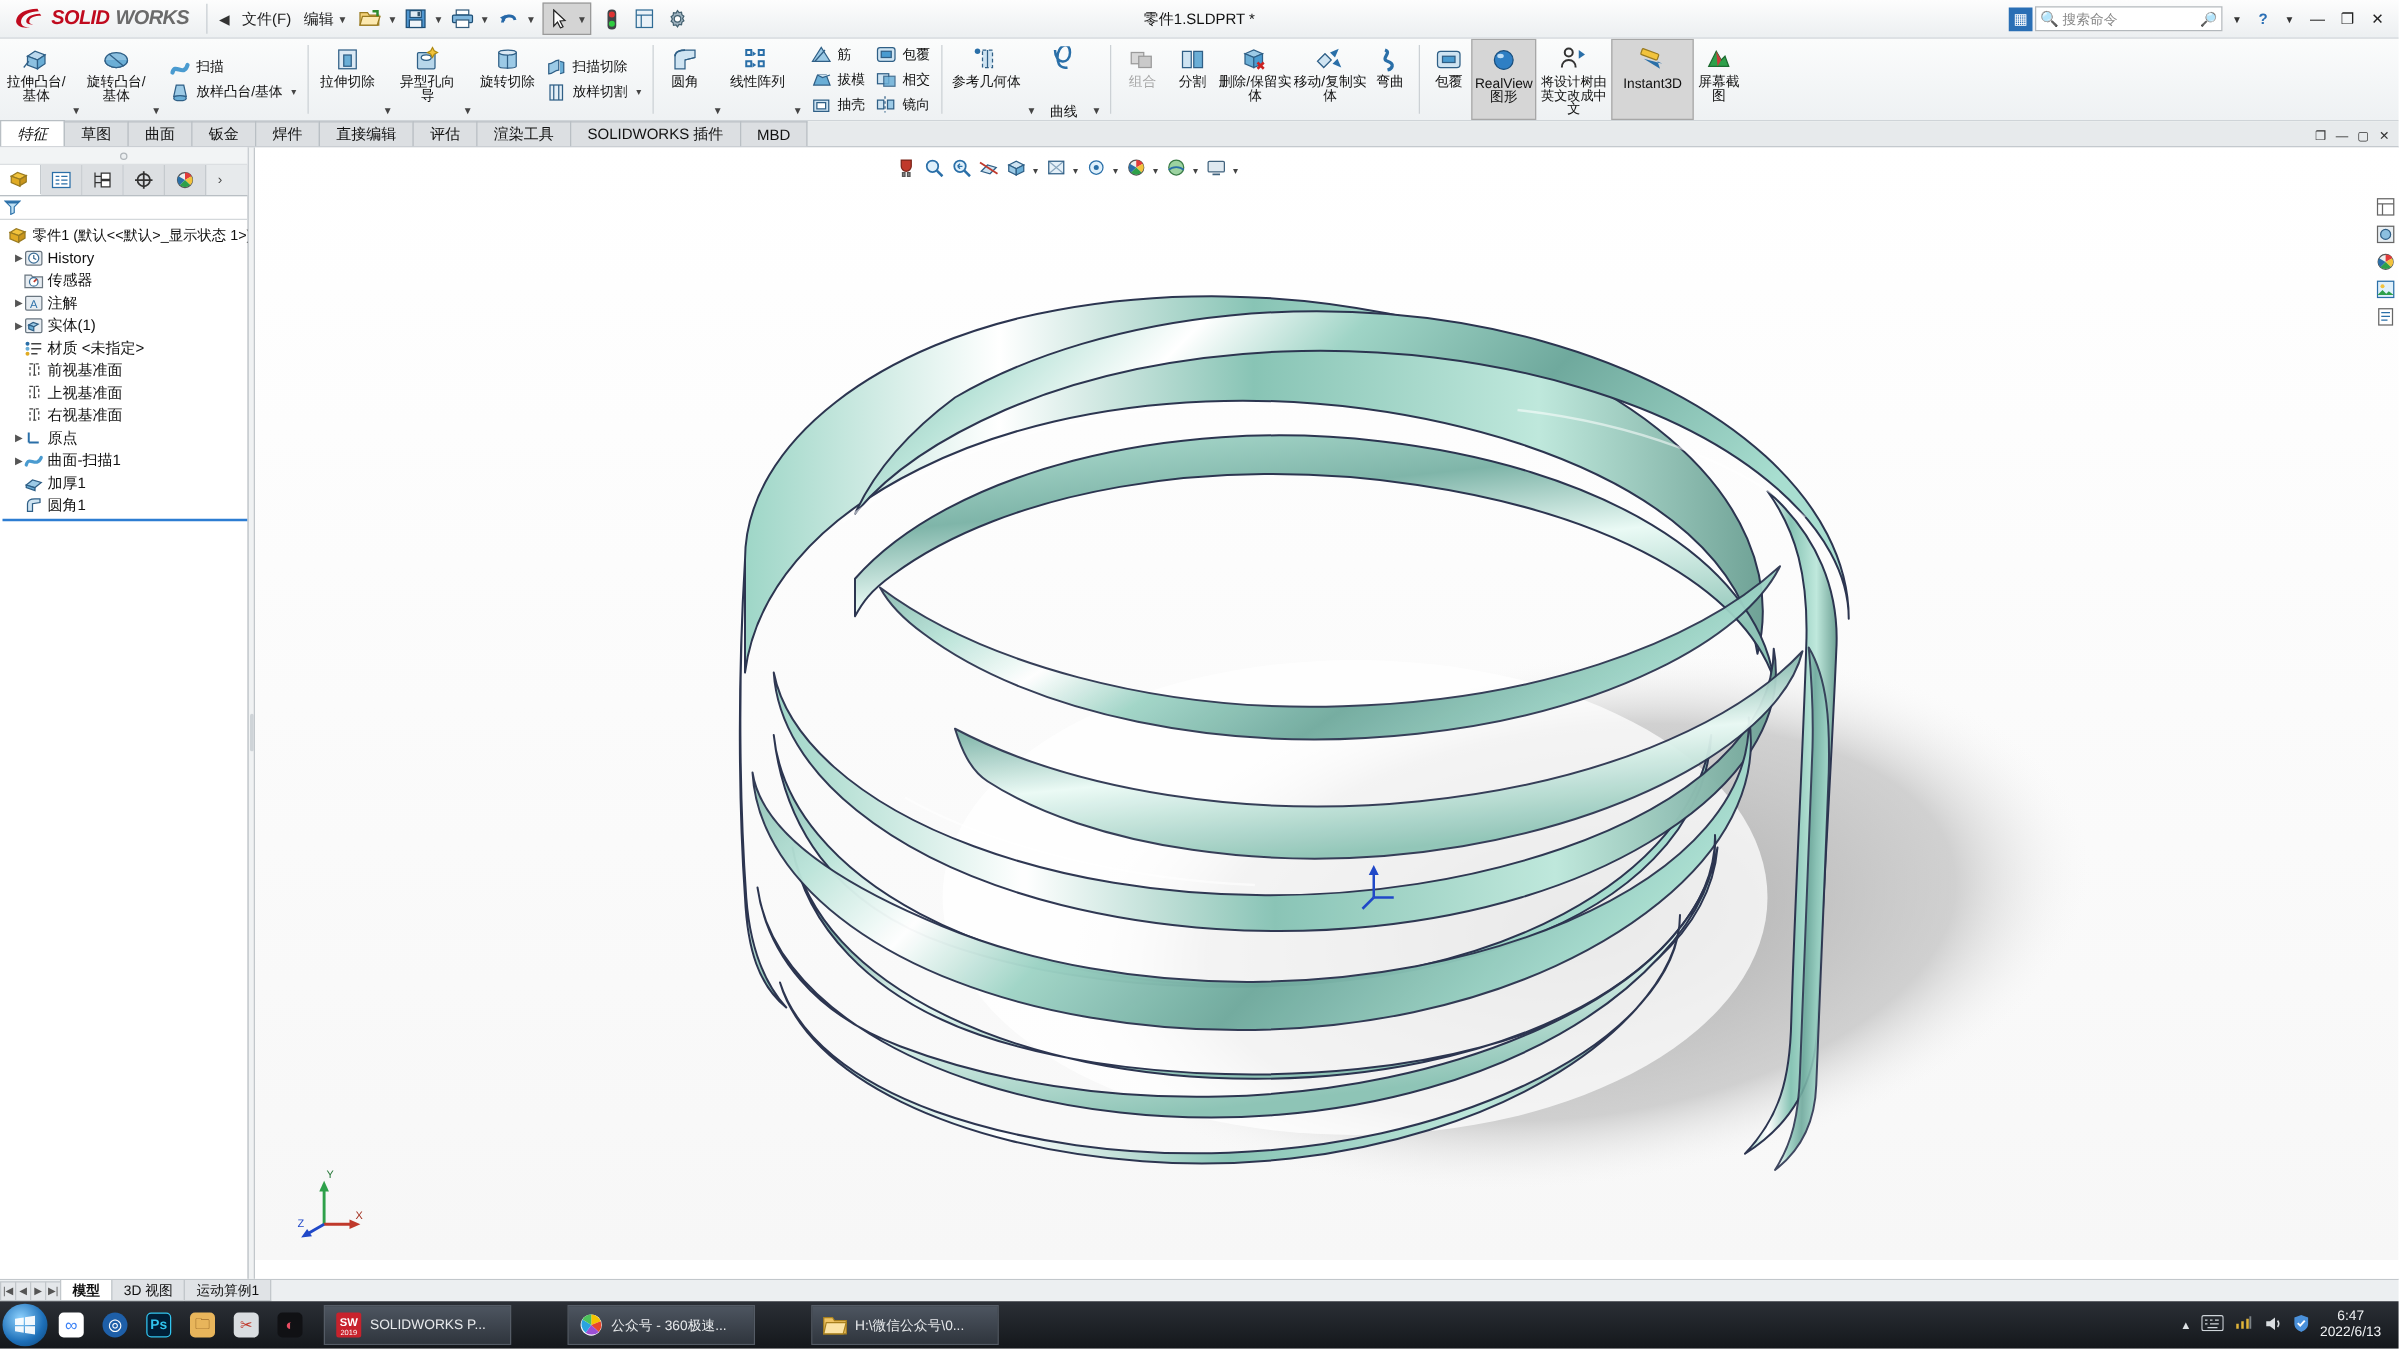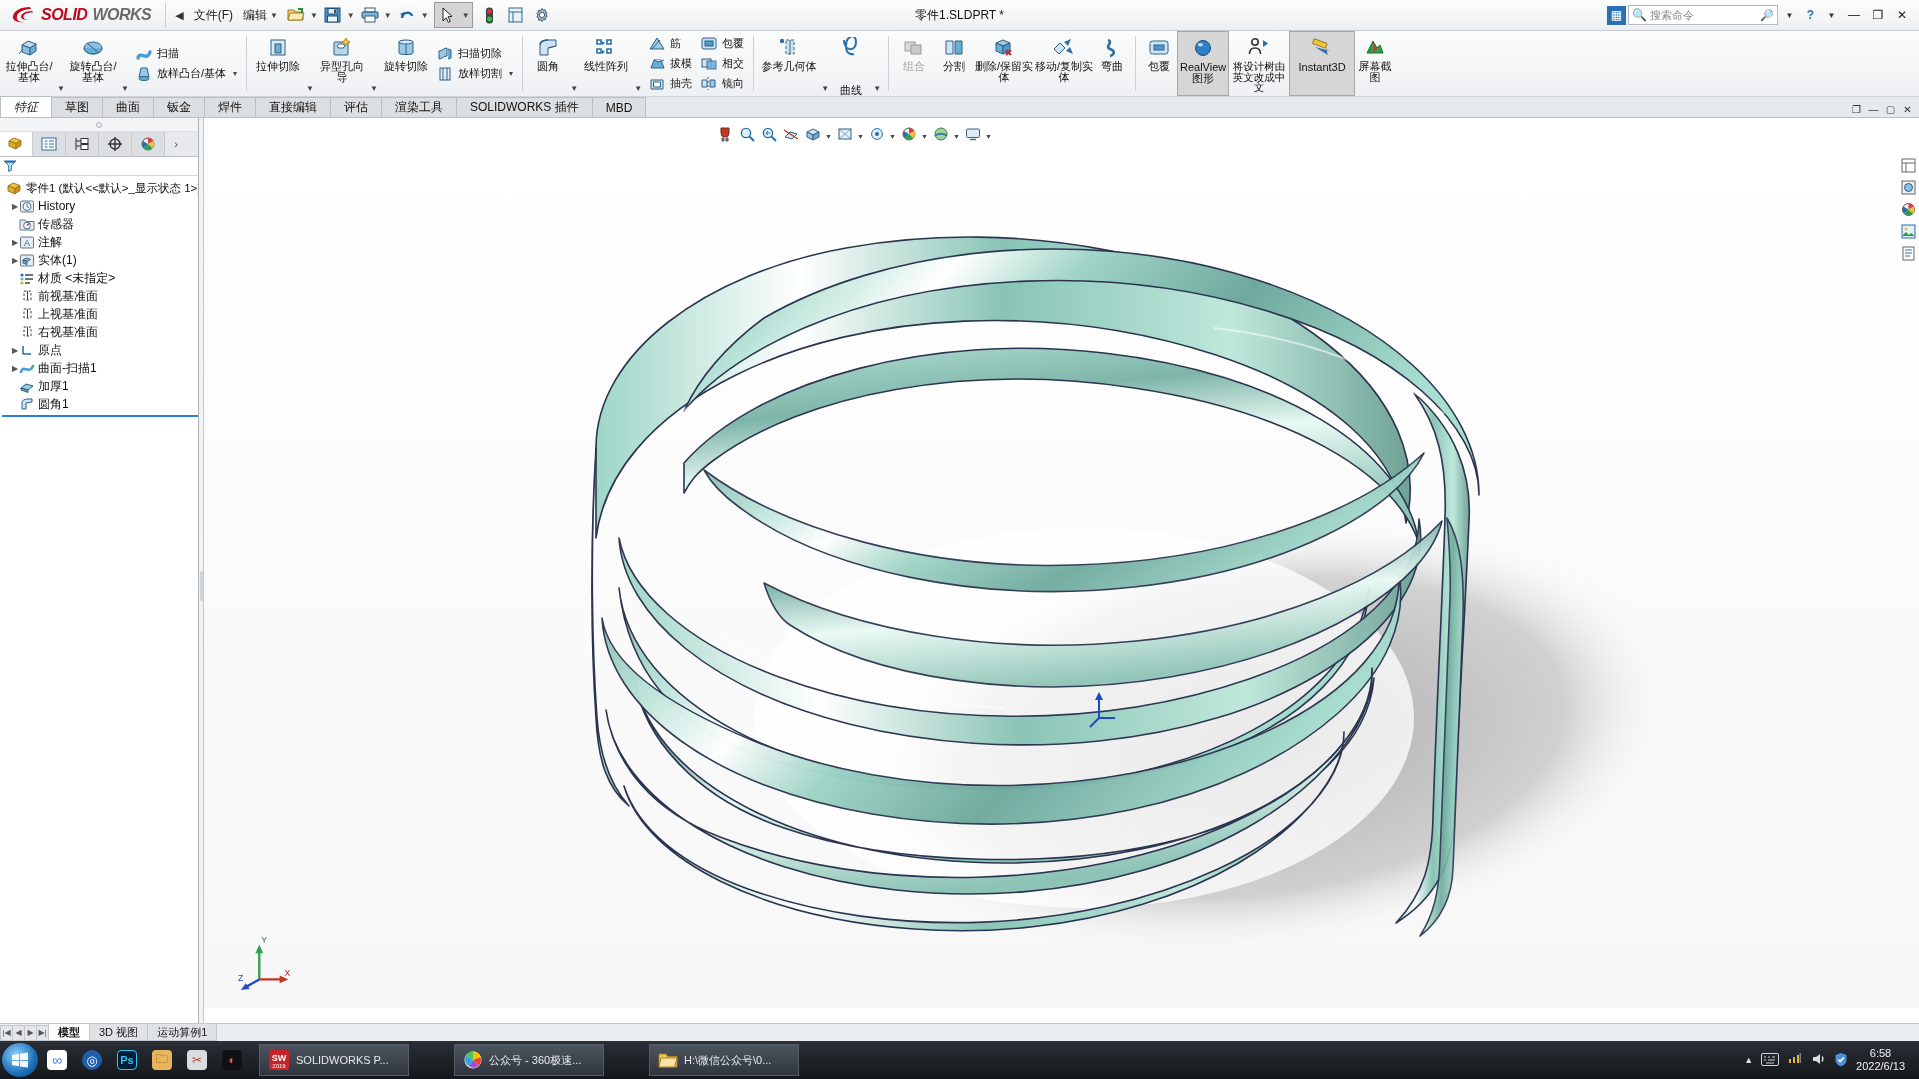--- a/index.html
+++ b/index.html
@@ -1137,19 +1137,19 @@
             <path d="M11 4.5a4 4 0 010 5" fill="none" stroke="#d9dde0" stroke-width="1.3"></path>
           </svg>
       </span>
       <span>
         <svg width="14" height="15" viewBox="0 0 14 15">
             <path d="M7 1l5.5 2v5c0 3.5-3 5.5-5.5 6.5C4.5 13.5 1.5 11.5 1.5 8V3z" fill="#4a90d9"></path>
             <path d="M4.2 7.5l2 2 3.6-4" fill="none" stroke="#fff" stroke-width="1.6"></path>
           </svg>
       </span>
       <div class="clock">
-        <div>6:58</div>
+        <div>6:47</div>
         <div>2022/6/13</div>
       </div>
     </div>
   </div>
 
 </div>
 
 </body></html>

